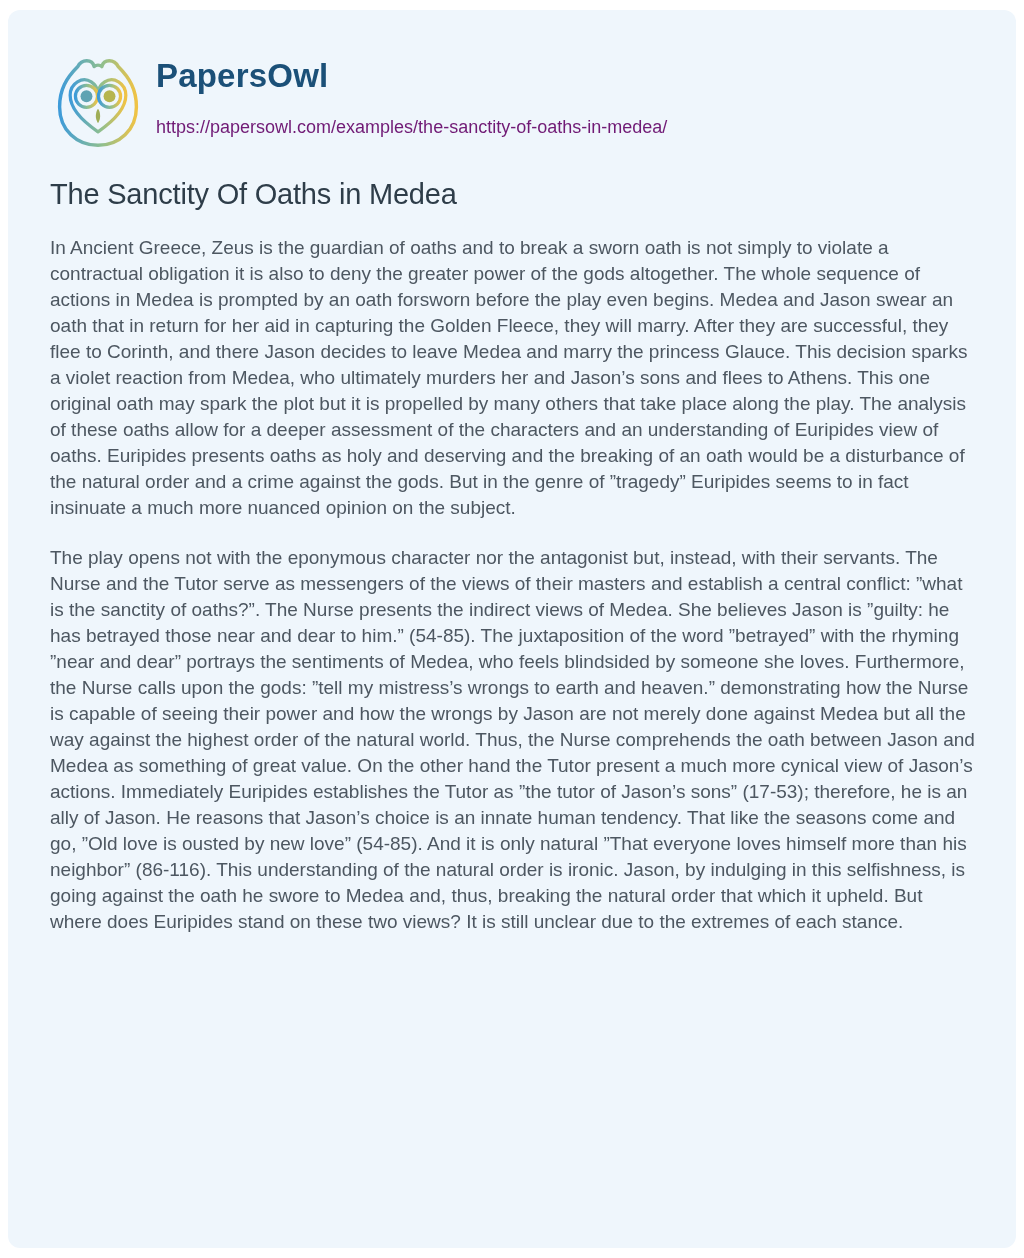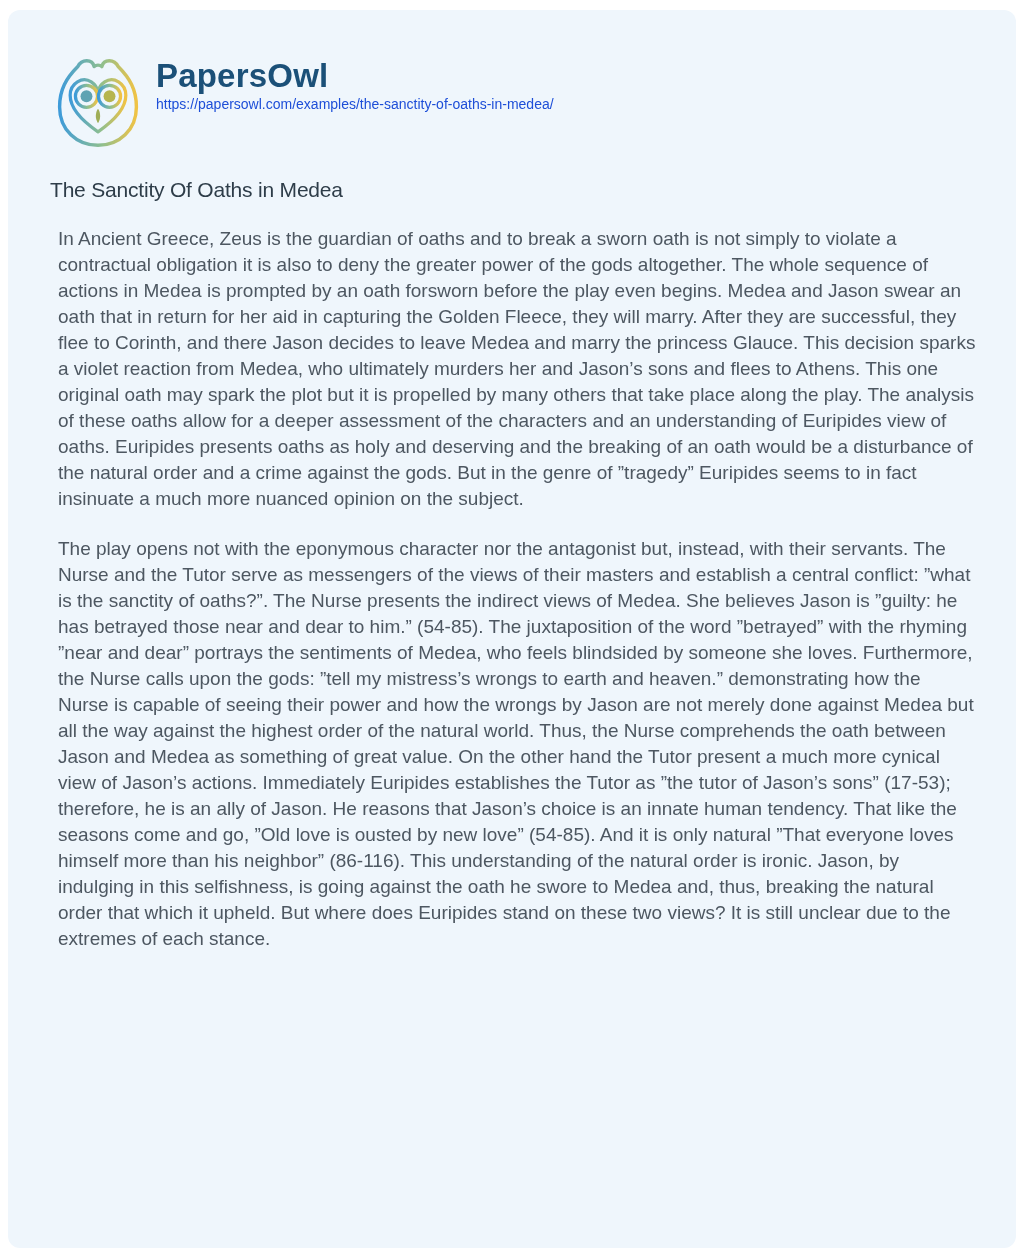--- a/index.html
+++ b/index.html
@@ -43,34 +43,34 @@
   }
   .brand {
     font-size: 33px;
     font-weight: 700;
     color: #1b5078;
     letter-spacing: 0.2px;
     line-height: 1.1;
   }
   .url {
     display: block;
-    margin-top: 2px;
-    font-size: 14px;
-    color: #1d4ed8;
+    margin-top: 23px;
+    font-size: 18px;
+    color: #701a75;
     text-decoration: none;
   }
   .title {
     margin: 26px 0 0 0;
-    font-size: 21px;
+    font-size: 29px;
     font-weight: 400;
     color: #2e3d49;
     letter-spacing: -0.2px;
   }
   .para {
-    margin: 24px 0 0 8px;
+    margin: 24px 0 0 0;
     max-width: 932px;
     font-size: 19px;
     line-height: 26px;
     color: #4d5761;
   }
 </style>
 </head>
 <body>
 
 <div class="page">

